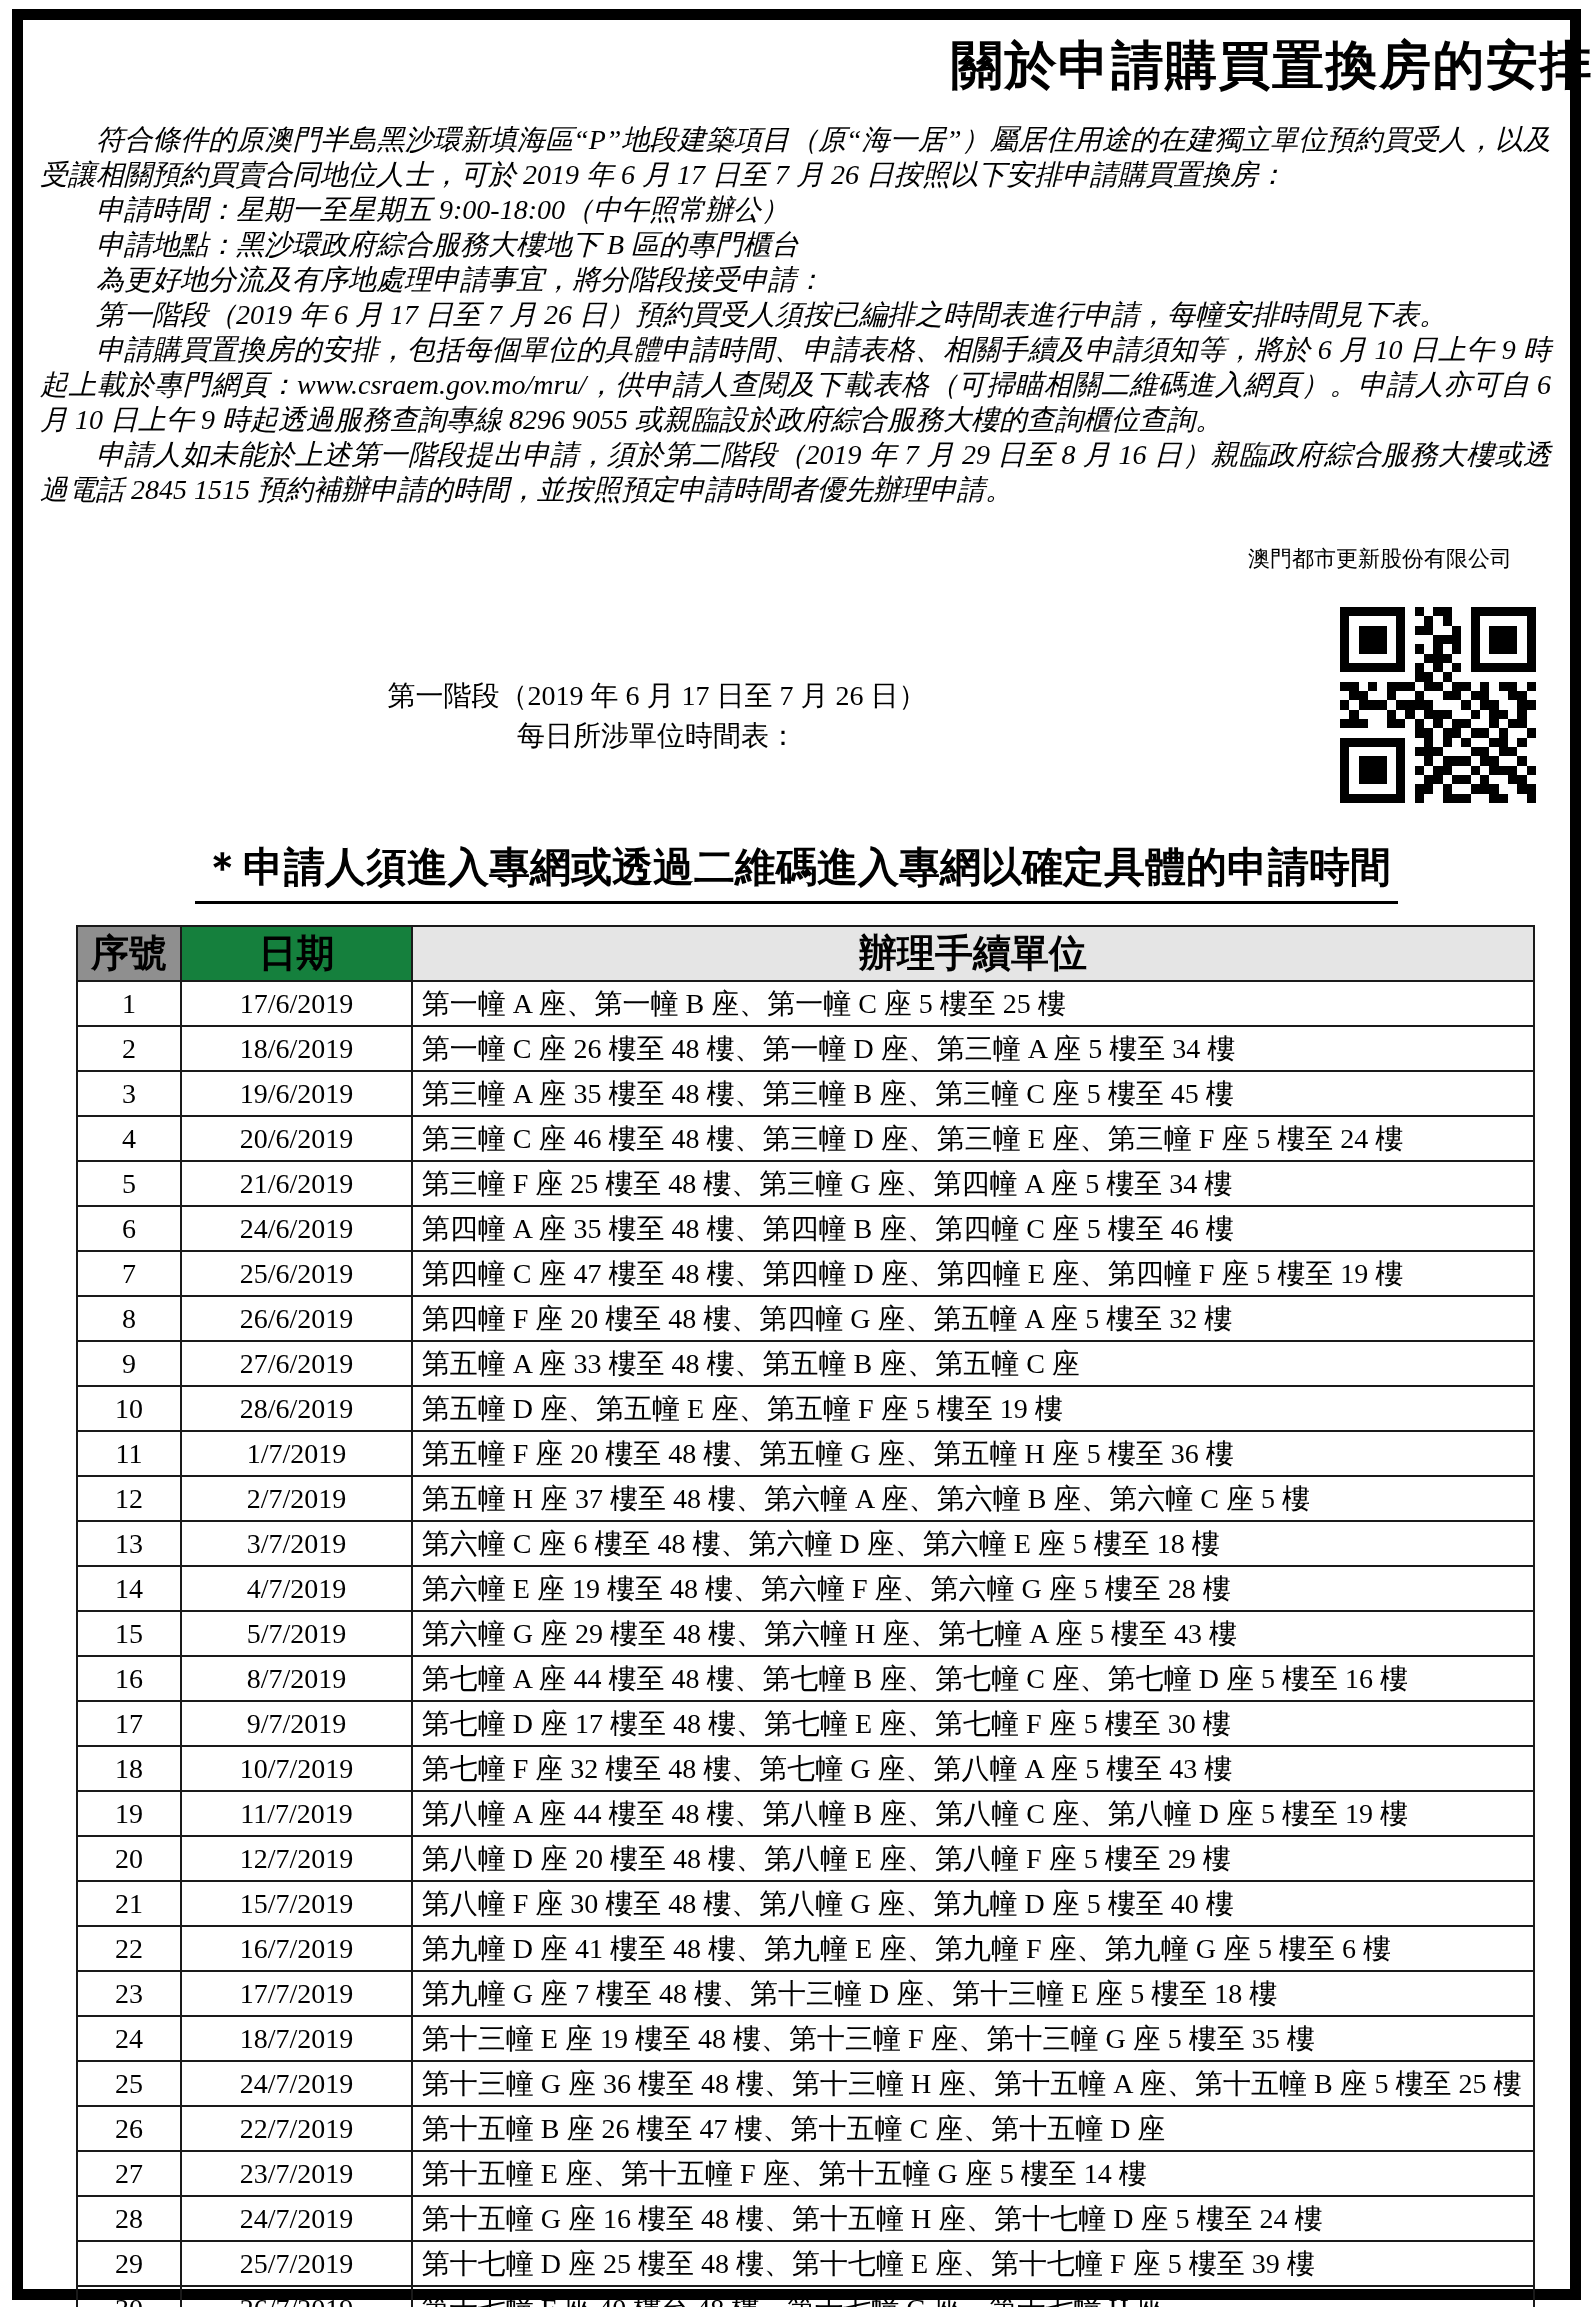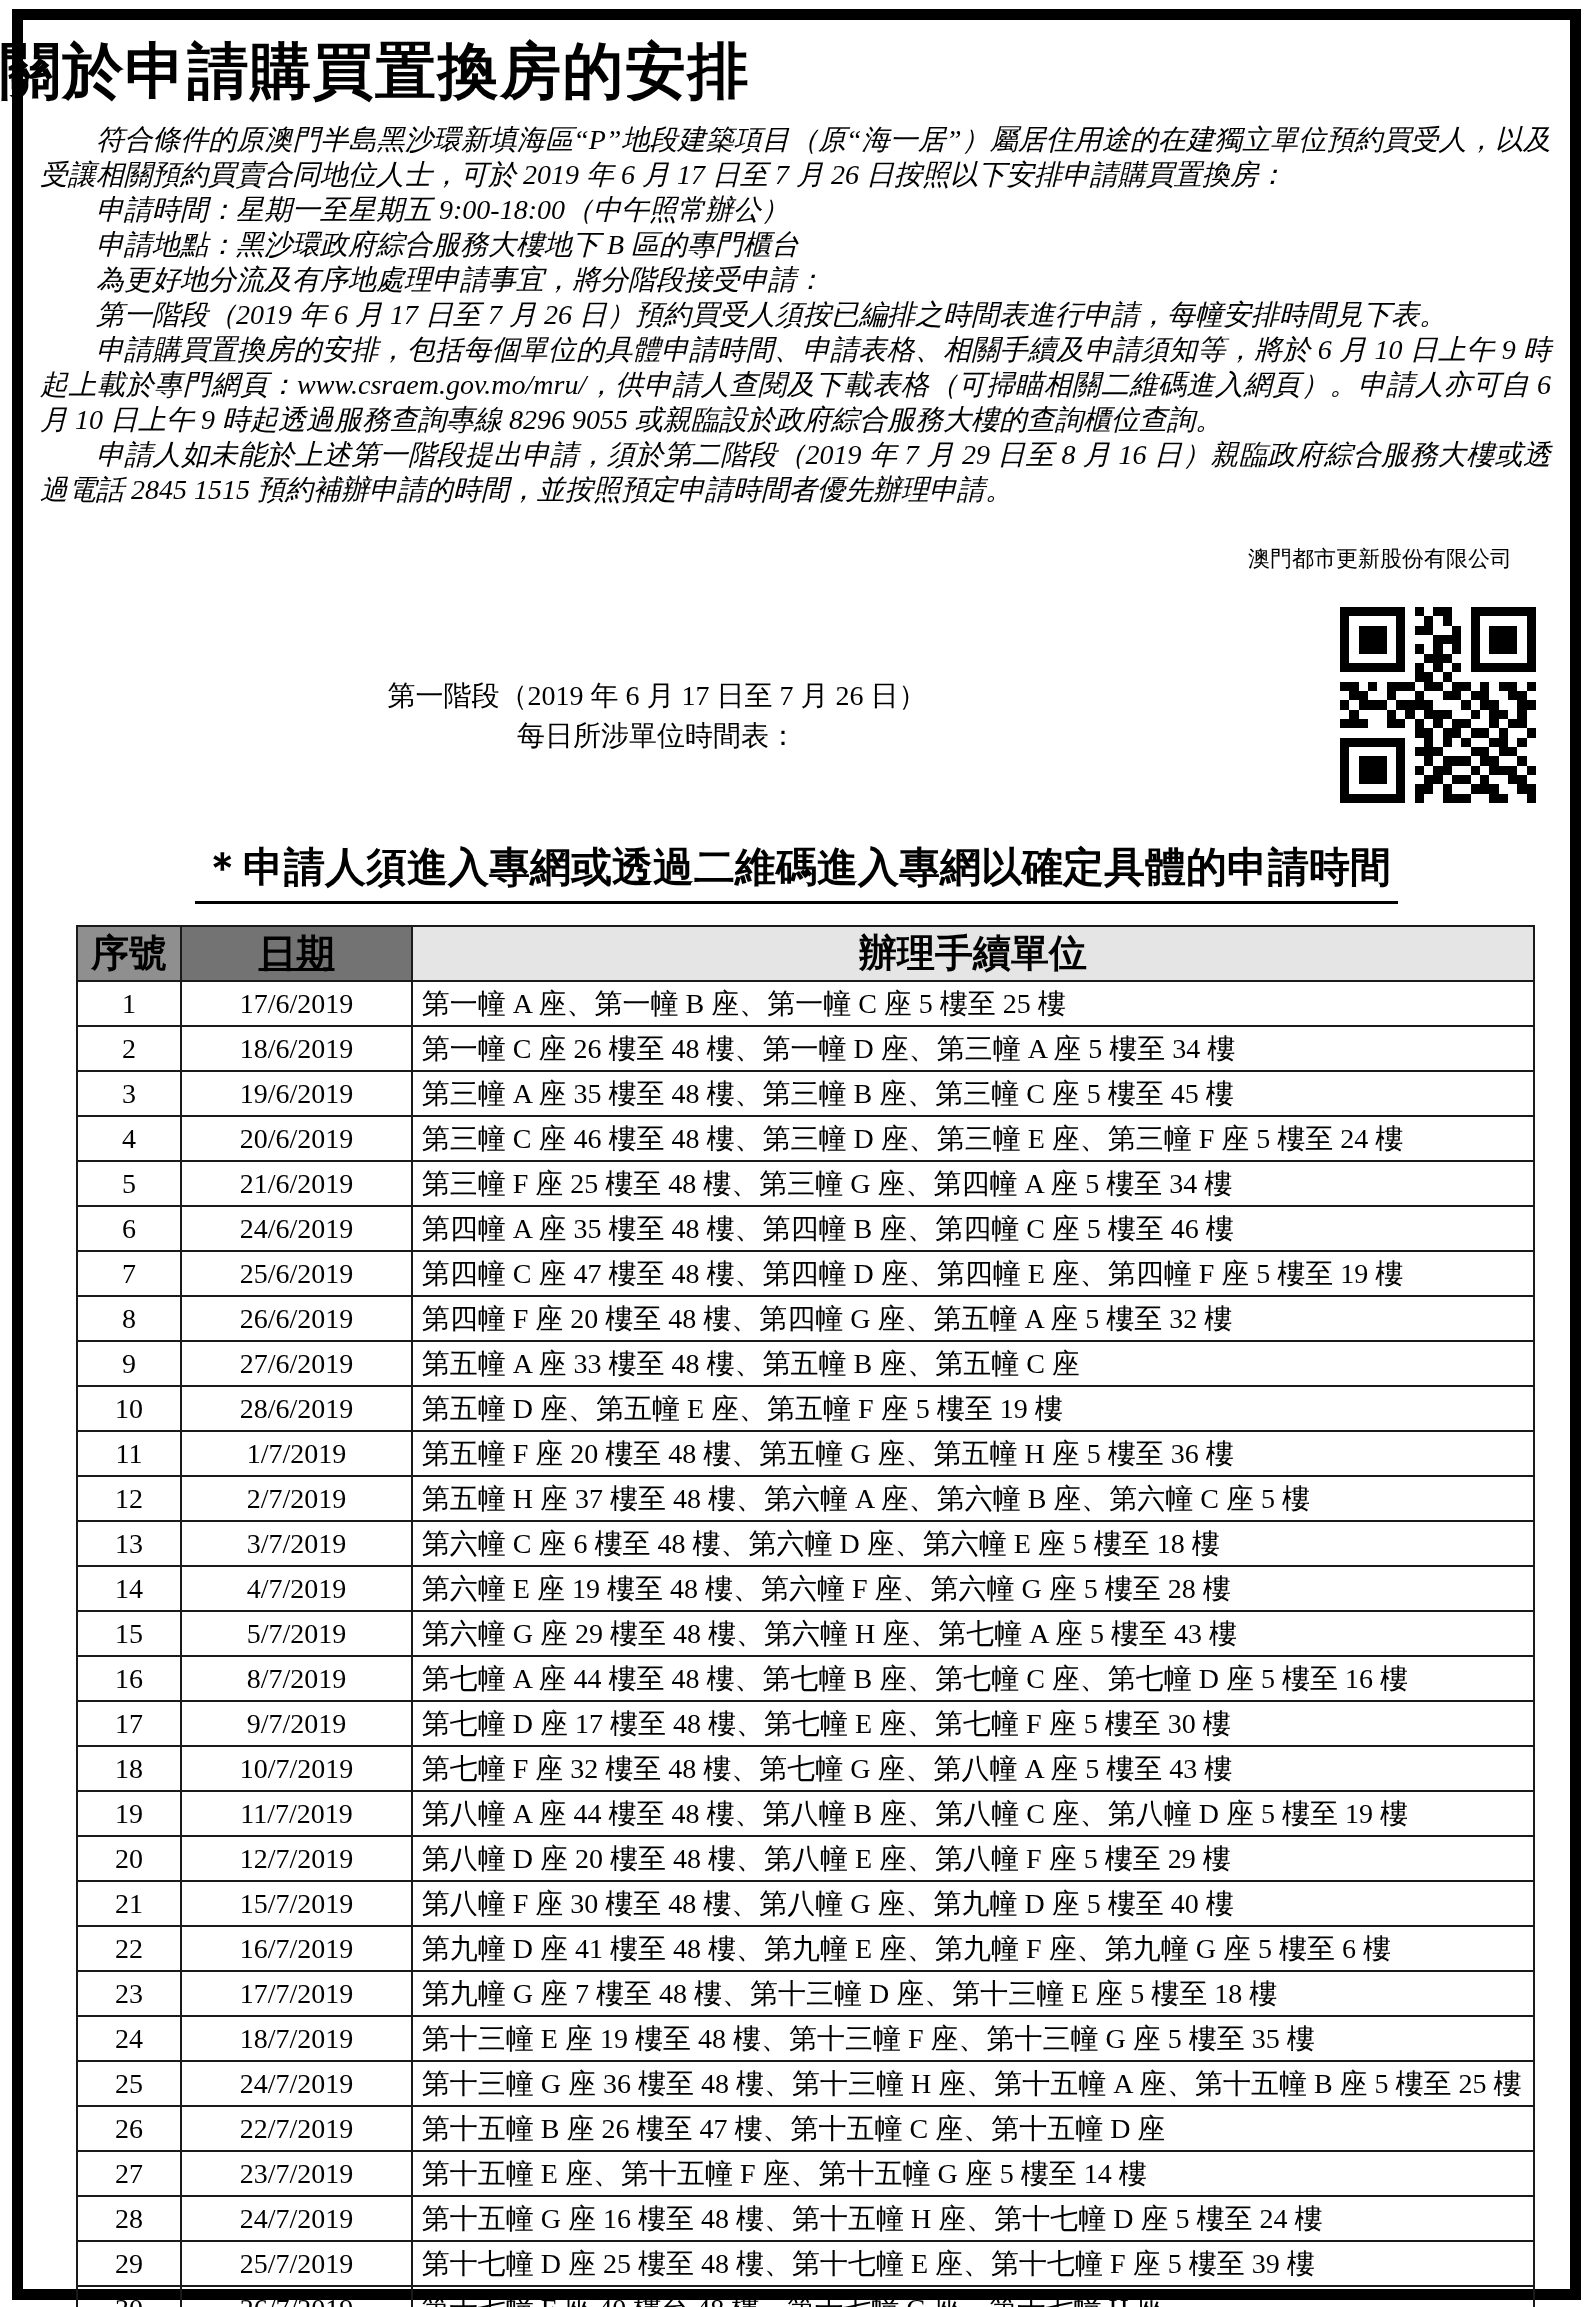--- a/index.html
+++ b/index.html
@@ -13,22 +13,22 @@
   }
   .frame{
     position:absolute;
     top:8.8px;left:11.8px;right:11.8px;bottom:7.4px;
     border:11.8px solid #000;
     pointer-events:none;
   }
   .doc-title{
     position:absolute;
     top:31px;left:0;right:0;
-    text-align:left;
-    font-size:61px;
+    text-align:right;
+    font-size:52px;
     font-weight:bold;
     letter-spacing:1.5px;
   }
   .body-text{
     position:absolute;
     top:122px;left:40px;right:42px;
     font-size:28px;
     line-height:35px;
   }
   .body-text p{margin:0;font-style:italic;}
@@ -580,21 +580,21 @@
 
   <table class="schedule">
     <colgroup>
       <col class="col-num">
         <col class="col-date">
         <col class="col-units">
     </colgroup>
     <thead>
       <tr>
         <th style="background: rgb(143, 143, 143);">序號</th>
-        <th style="background: #737373; text-decoration: underline;">日期</th>
+        <th style="background: #15803d;">日期</th>
         <th style="background: #e5e5e5;">辦理手續單位</th>
       </tr>
     </thead>
     <tbody>
         <tr>
           <td class="c-num">1</td>
           <td class="c-date">17/6/2019</td>
           <td class="c-units">第一幢 A 座、第一幢 B 座、第一幢 C 座 5 樓至 25 樓</td>
         </tr>
         <tr>

